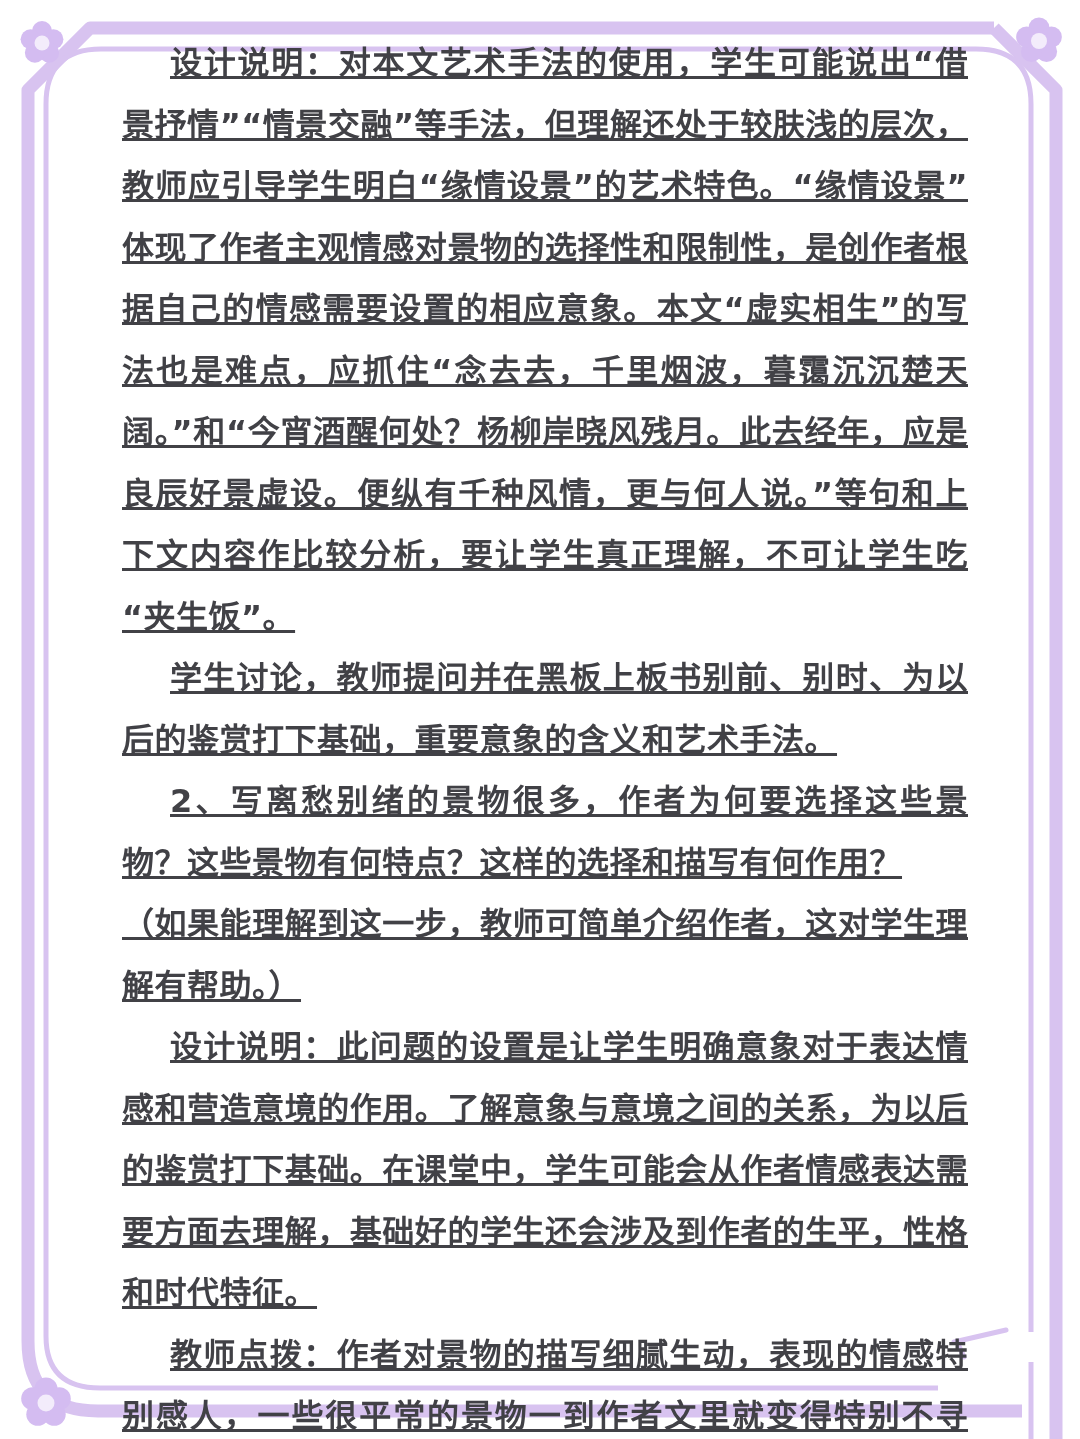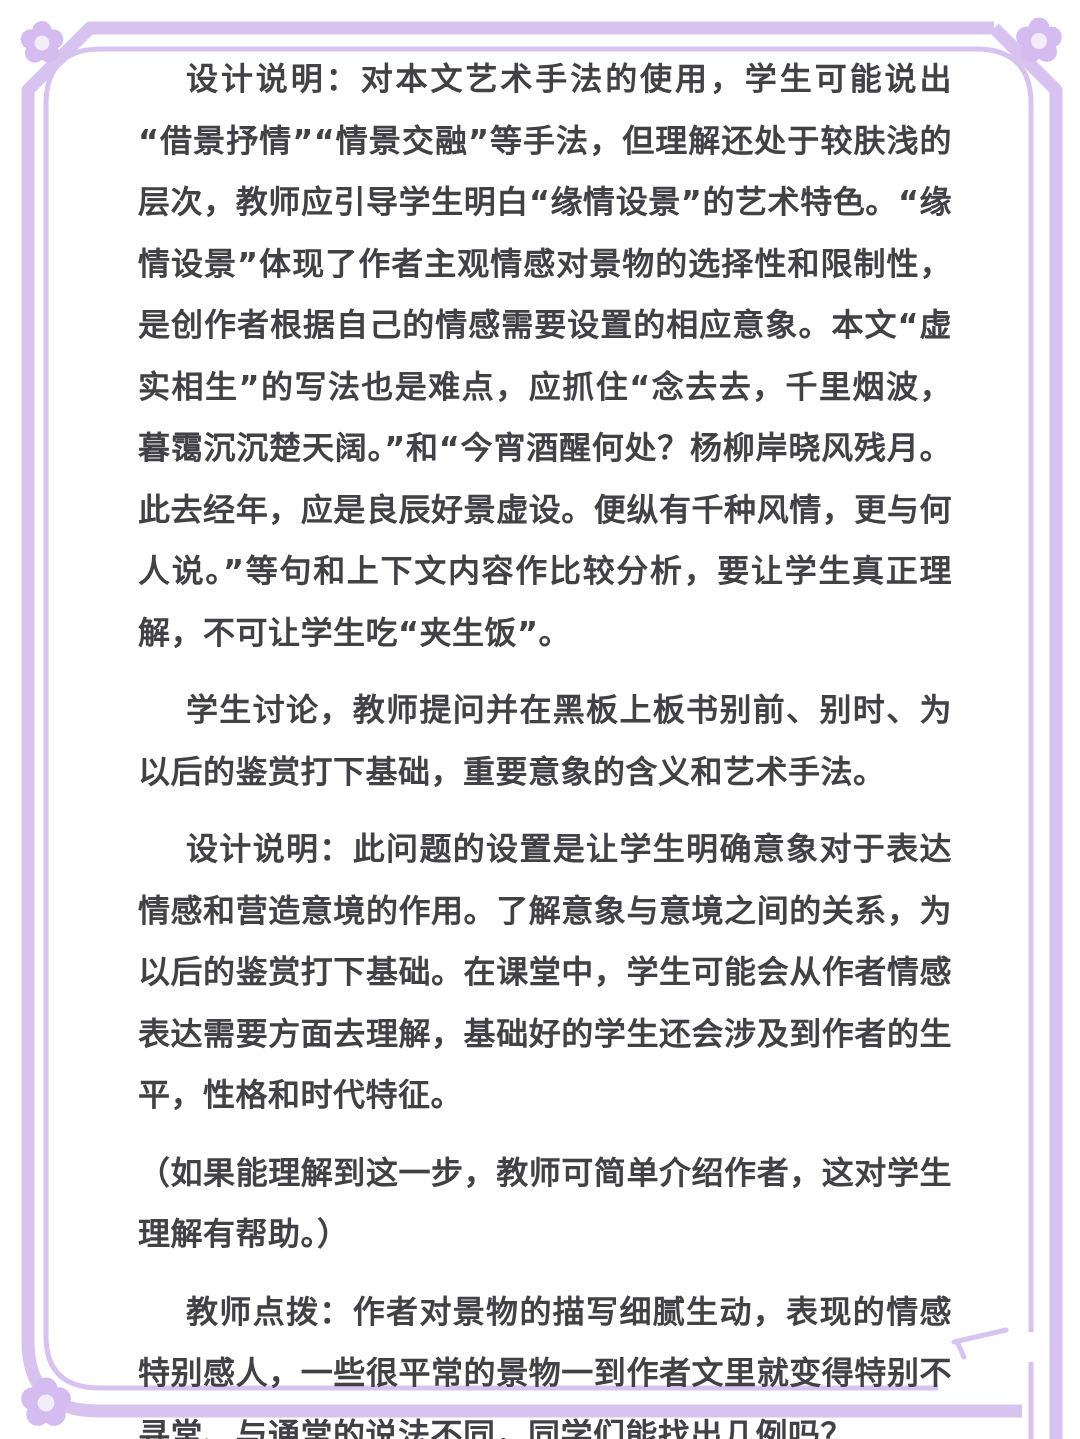--- a/index.html
+++ b/index.html
@@ -29,21 +29,21 @@
   .doc-body{
     position:absolute;
     left:122px;top:33px;width:846px;
     font-size:32px;
     line-height:61.5px;
     font-weight:600;
     color:var(--text);
     text-align:justify;
     letter-spacing:0.5px;
   }
-  .doc-body p{margin:16px;padding:0;}
+  .doc-body p{margin:0;padding:0;text-decoration:underline;}
   .doc-body p.indent{text-indent:48px;}
 </style>
 </head>
 <body>
 
 <div class="stage">
 
   <svg class="frame-svg" viewBox="0 0 1080 1439" xmlns="http://www.w3.org/2000/svg">
 
     <g fill="none" stroke="var(--frame)" stroke-width="13" stroke-linejoin="round">
@@ -82,18 +82,19 @@
       <circle cx="54.2" cy="1414.3" r="11.5" fill="var(--flower)"></circle>
       <circle cx="37.8" cy="1414.3" r="11.5" fill="var(--flower)"></circle>
       <circle cx="32.7" cy="1398.7" r="11.5" fill="var(--flower)"></circle>
       <circle cx="46" cy="1403" r="8.5" fill="var(--flower-center)"></circle>
     </g>
   </svg>
 
   <div class="doc-body">
       <p class="para indent">设计说明：对本文艺术手法的使用，学生可能说出“借景抒情”“情景交融”等手法，但理解还处于较肤浅的层次，教师应引导学生明白“缘情设景”的艺术特色。“缘情设景”体现了作者主观情感对景物的选择性和限制性，是创作者根据自己的情感需要设置的相应意象。本文“虚实相生”的写法也是难点，应抓住“念去去，千里烟波，暮霭沉沉楚天阔。”和“今宵酒醒何处？杨柳岸晓风残月。此去经年，应是良辰好景虚设。便纵有千种风情，更与何人说。”等句和上下文内容作比较分析，要让学生真正理解，不可让学生吃“夹生饭”。</p>
       <p class="para indent">学生讨论，教师提问并在黑板上板书别前、别时、为以后的鉴赏打下基础，重要意象的含义和艺术手法。</p>
+      <p class="para indent">2、写离愁别绪的景物很多，作者为何要选择这些景物？这些景物有何特点？这样的选择和描写有何作用？</p>
+      <p class="para">（如果能理解到这一步，教师可简单介绍作者，这对学生理解有帮助。）</p>
       <p class="para indent">设计说明：此问题的设置是让学生明确意象对于表达情感和营造意境的作用。了解意象与意境之间的关系，为以后的鉴赏打下基础。在课堂中，学生可能会从作者情感表达需要方面去理解，基础好的学生还会涉及到作者的生平，性格和时代特征。</p>
-      <p class="para">（如果能理解到这一步，教师可简单介绍作者，这对学生理解有帮助。）</p>
       <p class="para indent">教师点拨：作者对景物的描写细腻生动，表现的情感特别感人，一些很平常的景物一到作者文里就变得特别不寻常、与通常的说法不同，同学们能找出几例吗？</p>
     </div>
 
 </div>
 
 </body></html>

